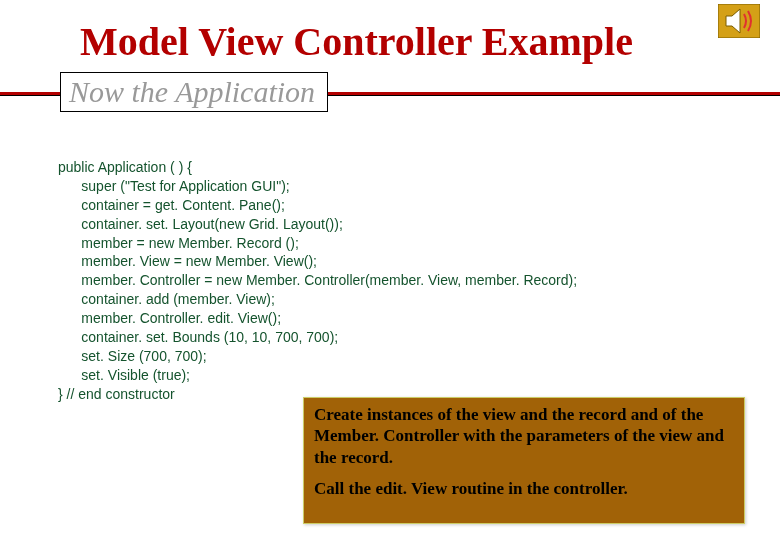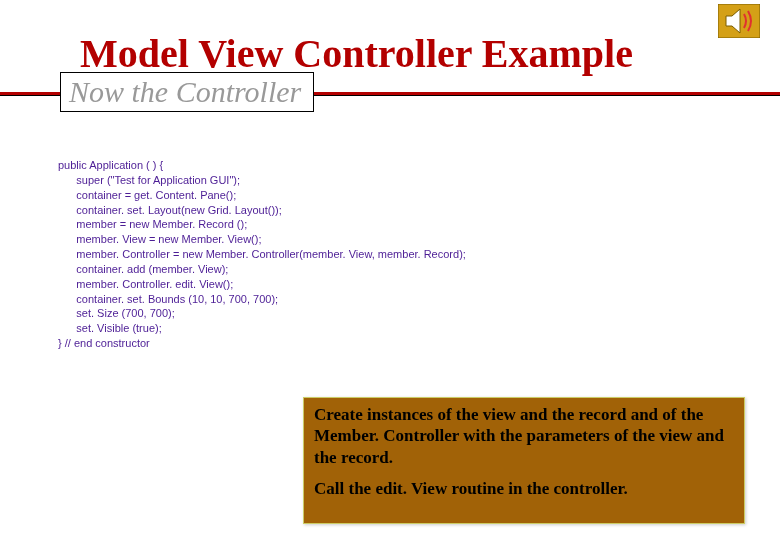--- a/index.html
+++ b/index.html
@@ -13,21 +13,21 @@
     position: relative;
   }
   .slide {
     position: relative;
     width: 780px;
     height: 540px;
     background: #fff;
   }
   .title {
     position: absolute;
-    top: 30px;
+    top: 18px;
     left: 80px;
     right: 40px;
     font-size: 40px;
     font-weight: bold;
     color: #b30000;
   }
   .rule-container {
     position: absolute;
     top: 92px;
     left: 0;
@@ -61,22 +61,22 @@
     font-style: italic;
     color: #999999;
     font-family: "Times New Roman", Times, serif;
   }
   .code {
     position: absolute;
     top: 158px;
     left: 58px;
     right: 30px;
     font-family: Verdana, Arial, sans-serif;
-    font-size: 11px;
-    color: #4c1d95;
+    font-size: 14px;
+    color: #14532d;
     line-height: 1.35;
     white-space: pre;
   }
   .callout {
     position: absolute;
     left: 303px;
     top: 397px;
     width: 420px;
     background: #a16207;
     border: 1px solid #cccc66;
@@ -116,21 +116,21 @@
     </svg>
   </div>
 
   <div class="title">Model View Controller Example</div>
 
   <div class="rule-container">
     <div class="rule-red"></div>
     <div class="rule-black"></div>
   </div>
 
-  <div class="subtitle-box">Now the Controller</div>
+  <div class="subtitle-box">Now the Application</div>
 
   <div class="code"><span>public Application ( ) {</span>
 <span>      super ("Test for Application GUI");</span>
 <span>      container = get. Content. Pane();</span>
 <span>      container. set. Layout(new Grid. Layout());</span>
 <span>      member = new Member. Record ();</span>
 <span>      member. View = new Member. View();</span>
 <span>      member. Controller = new Member. Controller(member. View, member. Record);</span>
 <span>      container. add (member. View);</span>
 <span>      member. Controller. edit. View();</span>

